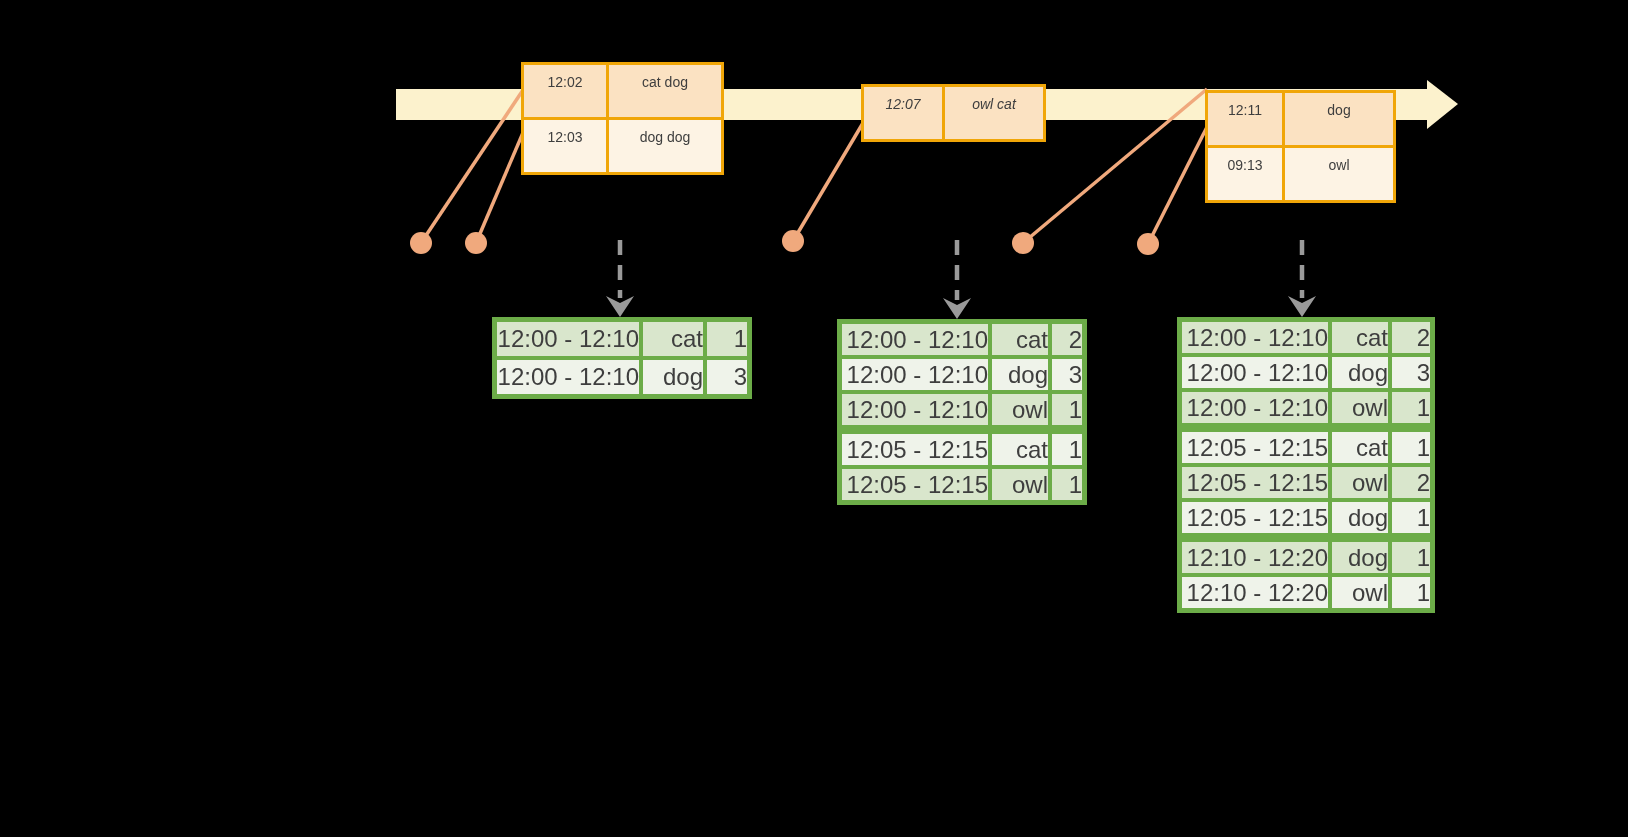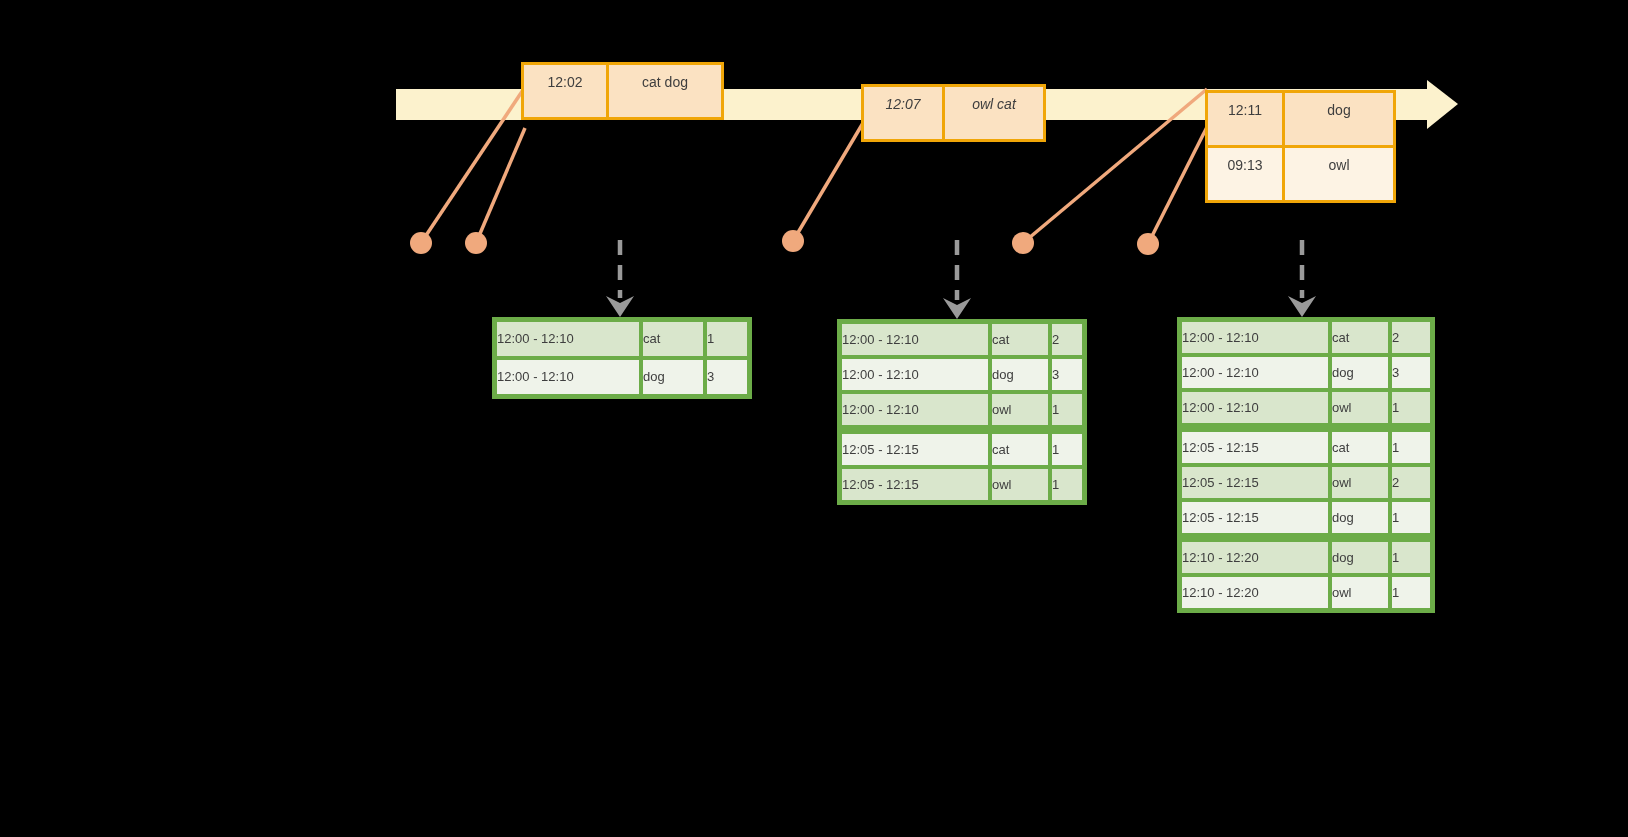--- a/index.html
+++ b/index.html
@@ -40,22 +40,22 @@
 
   
   .gtable {
     position:absolute; z-index:2;
     background: var(--result-border);
     padding:5px; display:flex; flex-direction:column; gap:4px;
   }
   .gtable .trow { display:flex; gap:4px; }
   .gtable .trow.group-start { margin-top:5px; }
   .gtable .tcell {
-    height:31px; line-height:31px; text-align:left;
-    font-size:13px; color: var(--text);
+    height:31px; line-height:31px; text-align:right;
+    font-size:24px; color: var(--text);
   }
   .gtable .trow:nth-child(odd)  .tcell { background: var(--result-row-dark); }
   .gtable .trow:nth-child(even) .tcell { background: var(--result-row-light); }
   #res-0 { left:492px;  top:317px; }
   #res-1 { left:837px;  top:319px; }
   #res-2 { left:1177px; top:317px; }
   #res-0 .tcell{height:34px; line-height:34px;}
   #res-0 .col-0{width:142px} #res-0 .col-1{width:60px} #res-0 .col-2{width:40px}
   #res-1 .col-0{width:146px} #res-1 .col-1{width:56px} #res-1 .col-2{width:30px}
   #res-2 .col-0{width:146px} #res-2 .col-1{width:56px} #res-2 .col-2{width:38px}
@@ -88,20 +88,24 @@
     <path class="dhead" d="M943,298 L957,319 L971,298 L957,305 Z"></path>
     <line class="dash" x1="1302" y1="240" x2="1302" y2="298"></line>
     <path class="dhead" d="M1288,296 L1302,317 L1316,296 L1302,303 Z"></path>
   </svg>
 
   <div class="etable" id="evt-0">
       <div class="trow">
         <div class="tcell col-0">12:02</div>
         <div class="tcell col-1">cat dog</div>
       </div>
+      <div class="trow">
+        <div class="tcell col-0">12:03</div>
+        <div class="tcell col-1">dog dog</div>
+      </div>
     </div>
   <div class="etable" id="evt-1">
       <div class="trow">
         <div class="tcell col-0">12:07</div>
         <div class="tcell col-1">owl cat</div>
       </div>
     </div>
   <div class="etable" id="evt-2">
       <div class="trow">
         <div class="tcell col-0">12:11</div>

